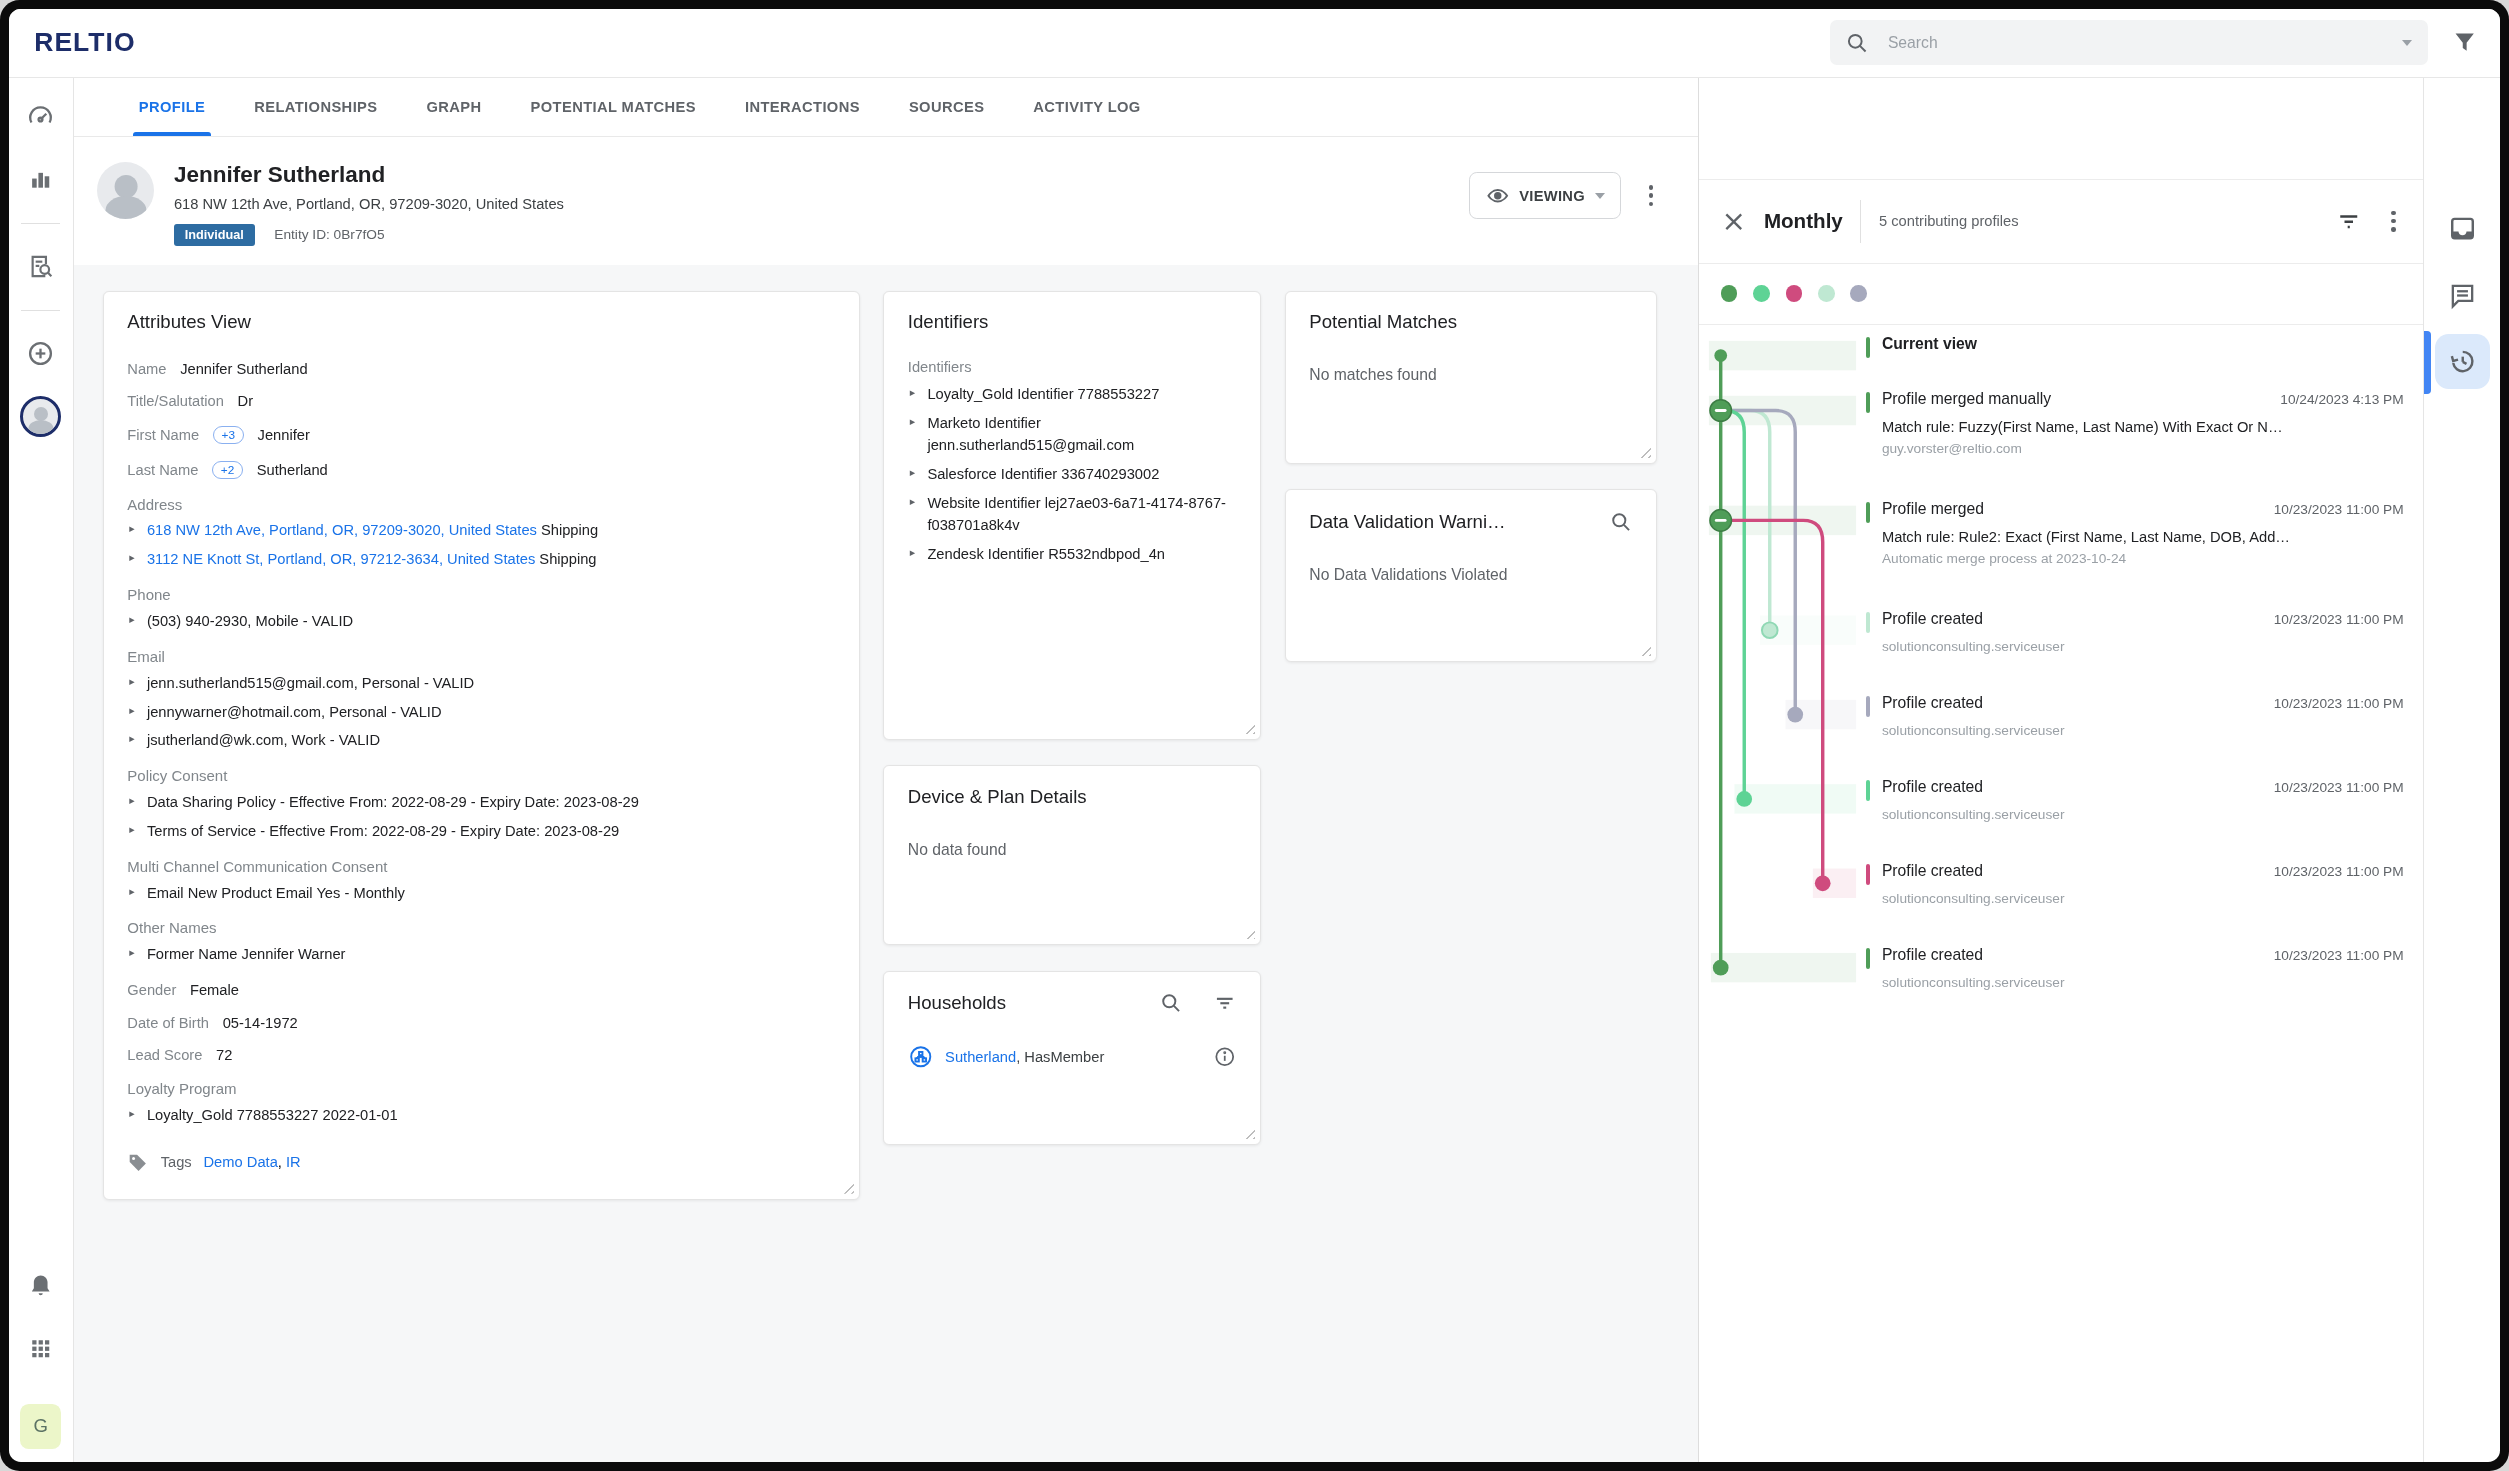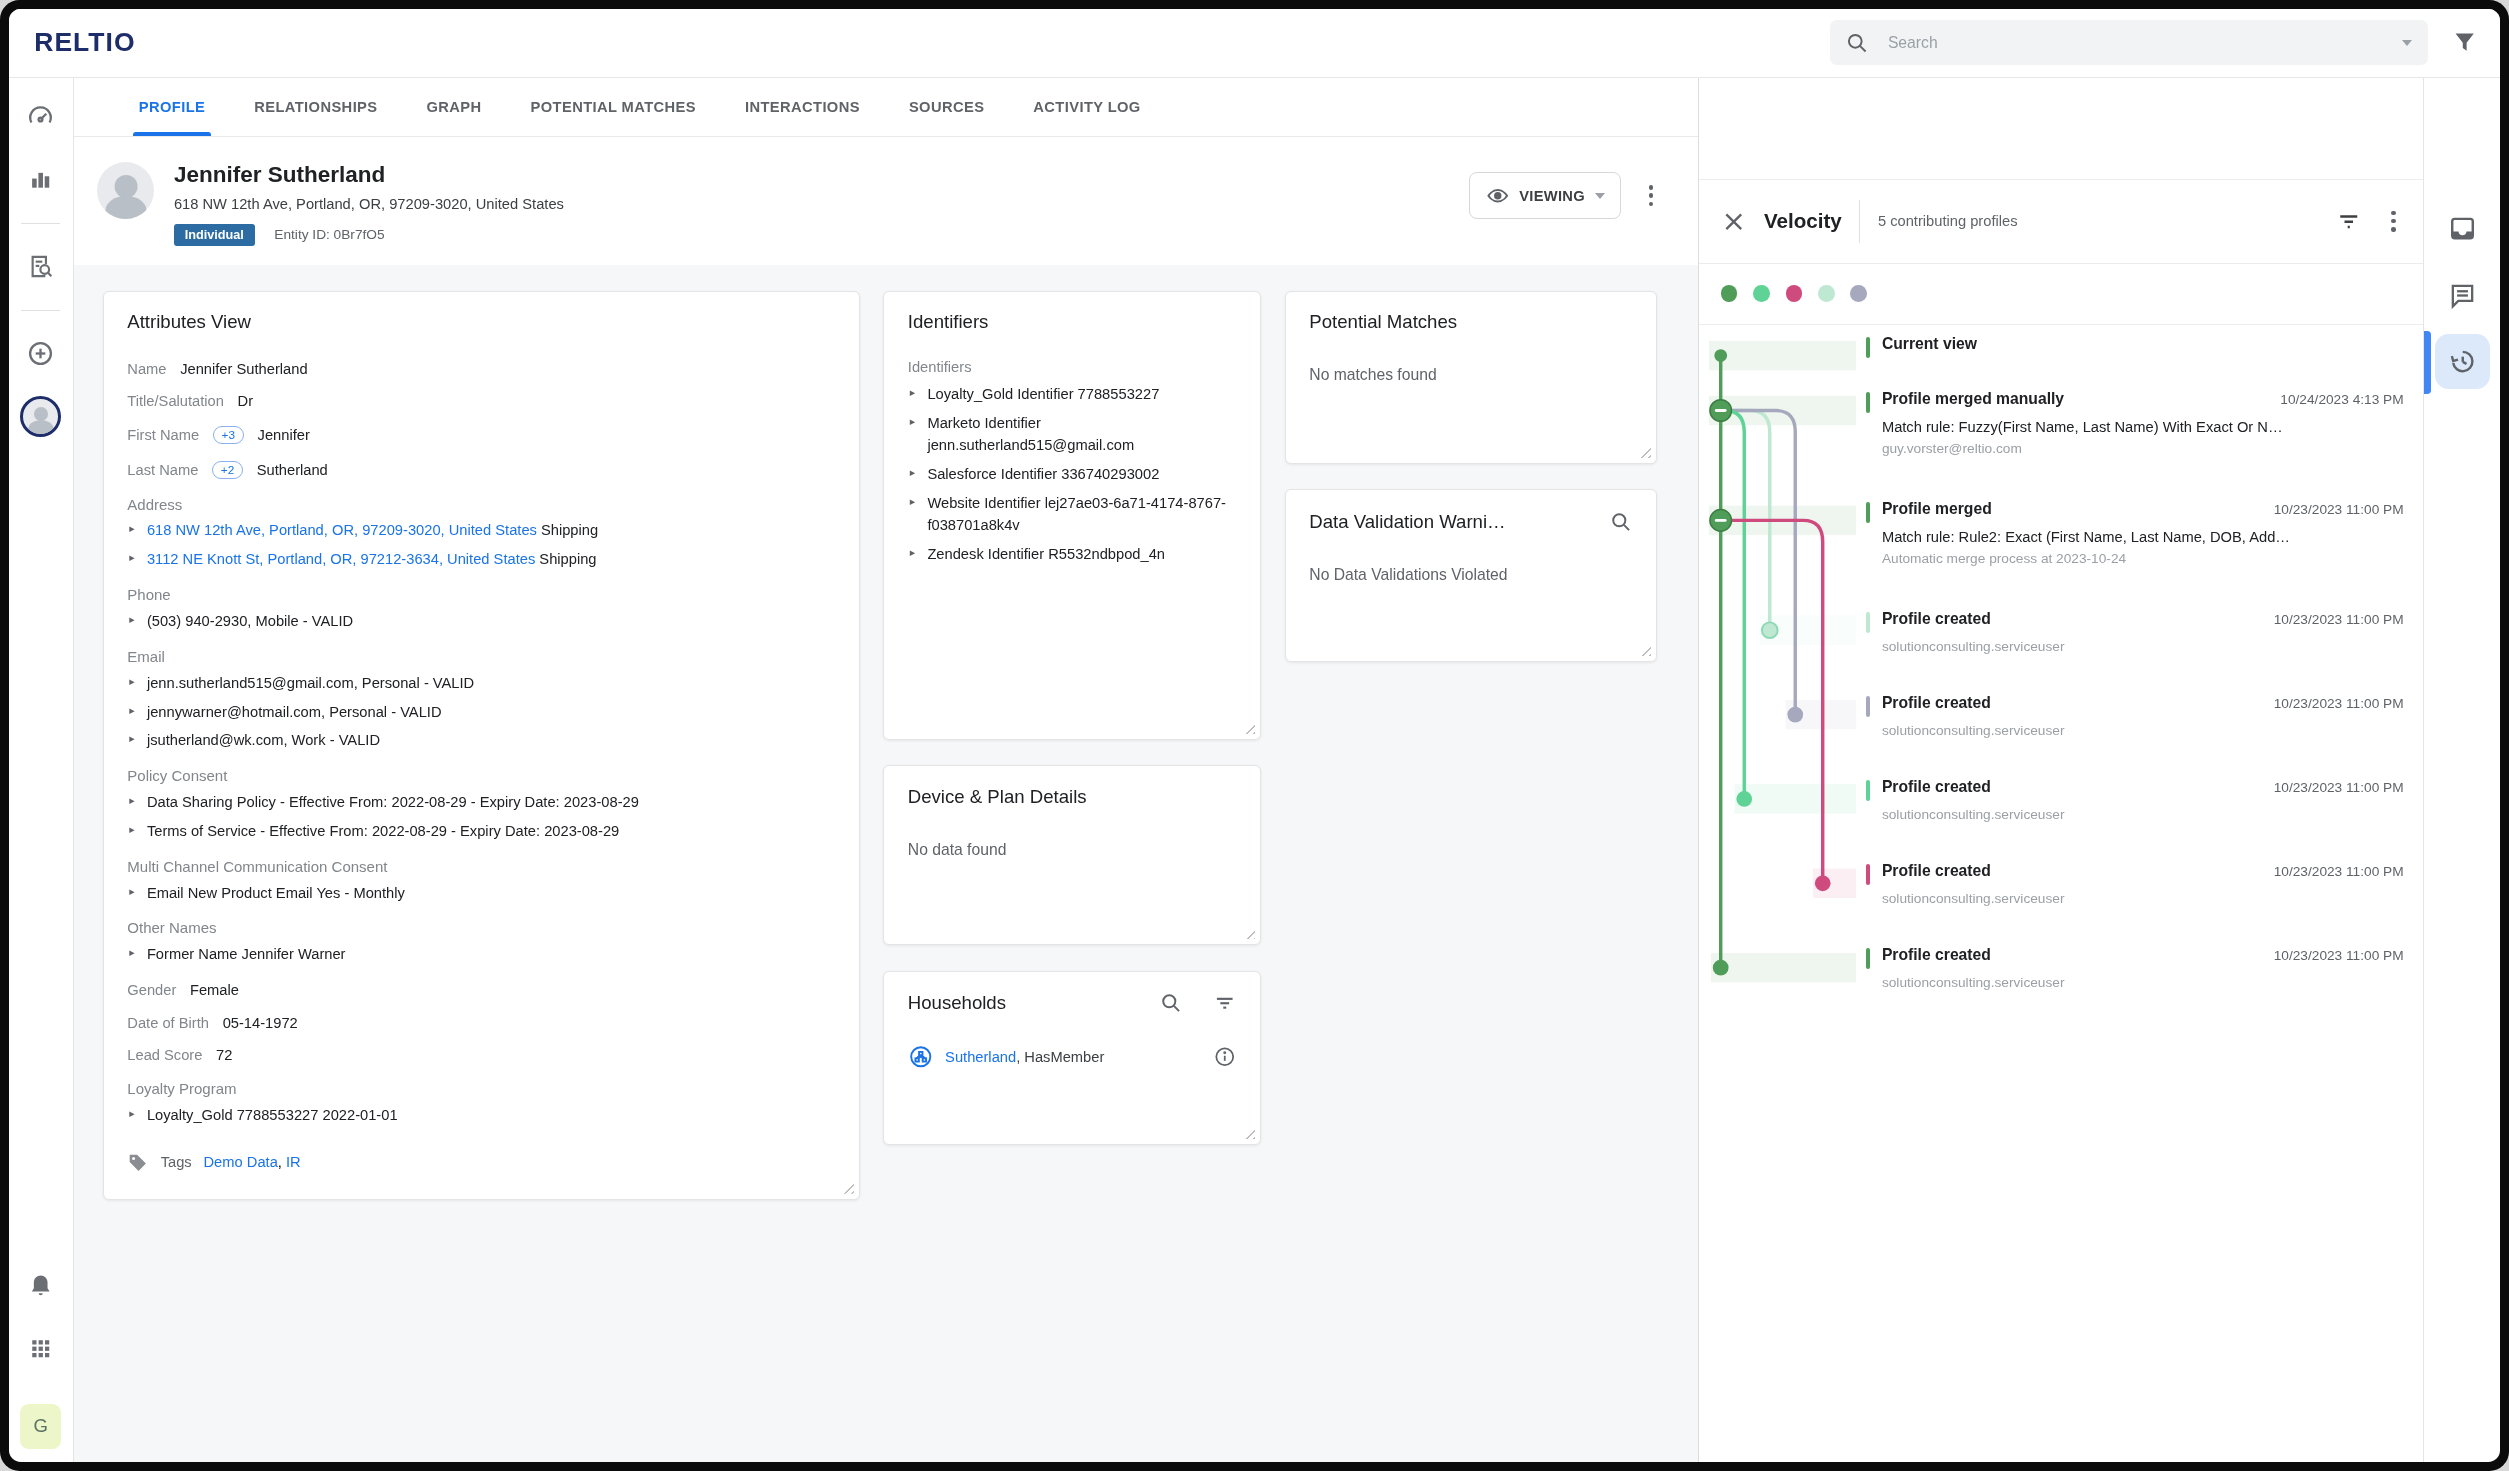--- a/index.html
+++ b/index.html
@@ -94,21 +94,21 @@
   .hp-sub { font-size:14.7px; color:#5f6368; }
   .hp-header .sp { flex:1; }
   .legend { height:61px; flex:0 0 61px; display:flex; align-items:center; gap:15.7px; padding-left:21.6px; border-bottom:1px solid #ececec; }
   .legend i { width:16.7px; height:16.7px; border-radius:50%; display:block; }
   .timeline { flex:1; display:flex; position:relative; padding-top:9.8px; overflow:hidden; }
   .tl-gutter { width:167px; flex:0 0 167px; position:relative; }
   .tl-events { flex:1; padding-right:19.6px; }
   .ev-row { position:relative; }
   .ev-line1 { display:flex; align-items:flex-start; }
   .ev-tick { width:3.9px; height:21.6px; border-radius:2px; margin:2px 11.8px 0 0; flex:0 0 3.9px; }
-  .ev-title { font-size:15.7px; color:#202124; font-weight:700; }
+  .ev-title { font-size:15.7px; color:#202124; font-weight:400; }
   .ev-title.bold { font-weight:bold; }
   .ev-time { margin-left:auto; font-size:13.7px; color:#5f6368; padding-top:2.9px; white-space:nowrap; }
   .ev-detail { font-size:14.7px; color:#202124; margin:5.9px 0 0 15.7px; }
   .ev-meta { font-size:13.7px; color:#9aa0a6; margin:5.9px 0 0 15.7px; }
 
   
   .right-rail { flex:0 0 77px; border-left:1px solid #e5e5e5; display:flex; flex-direction:column; align-items:center; padding-top:123px; position:relative; }
   .rr-btn { width:55px; height:55px; display:flex; align-items:center; justify-content:center; margin-bottom:11.8px; cursor:pointer; border-radius:13.7px; }
   .rr-btn.active { background:#dbe9fb; }
   .active-indicator { position:absolute; left:0; top:253px; width:6.9px; height:63px; background:#4285f4; border-radius:0 3.9px 3.9px 0; }
@@ -417,21 +417,21 @@
 
     <div class="history">
       <div class="hp-spacer"></div>
       <div class="hp-header">
         <span>
           <svg width="25.5" height="25.5" viewBox="0 0 24 24" stroke="#5f6368" stroke-width="2.2" fill="none">
                 <line x1="5" y1="5" x2="19" y2="19"></line>
                 <line x1="19" y1="5" x2="5" y2="19"></line>
               </svg>
         </span>
-        <span class="hp-title">Velocity</span>
+        <span class="hp-title">Monthly</span>
         <span class="vdiv"></span>
         <span class="hp-sub">5 contributing profiles</span>
         <span class="sp"></span>
         <span>
           <svg width="25.5" height="25.5" viewBox="0 0 24 24" stroke="#3c4043" stroke-width="2.4" fill="none">
                 <line x1="4" y1="7" x2="20" y2="7"></line>
                 <line x1="8" y1="12" x2="16" y2="12"></line>
                 <line x1="11" y1="17" x2="13" y2="17"></line>
               </svg>
         </span>

